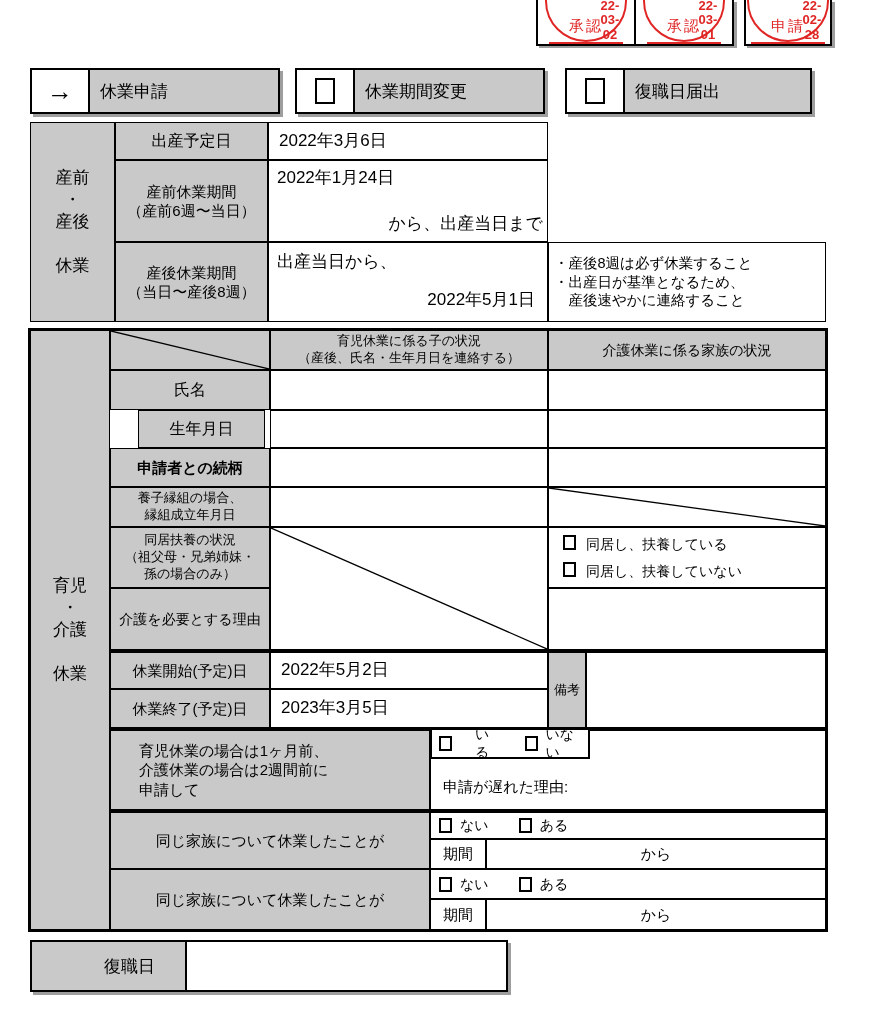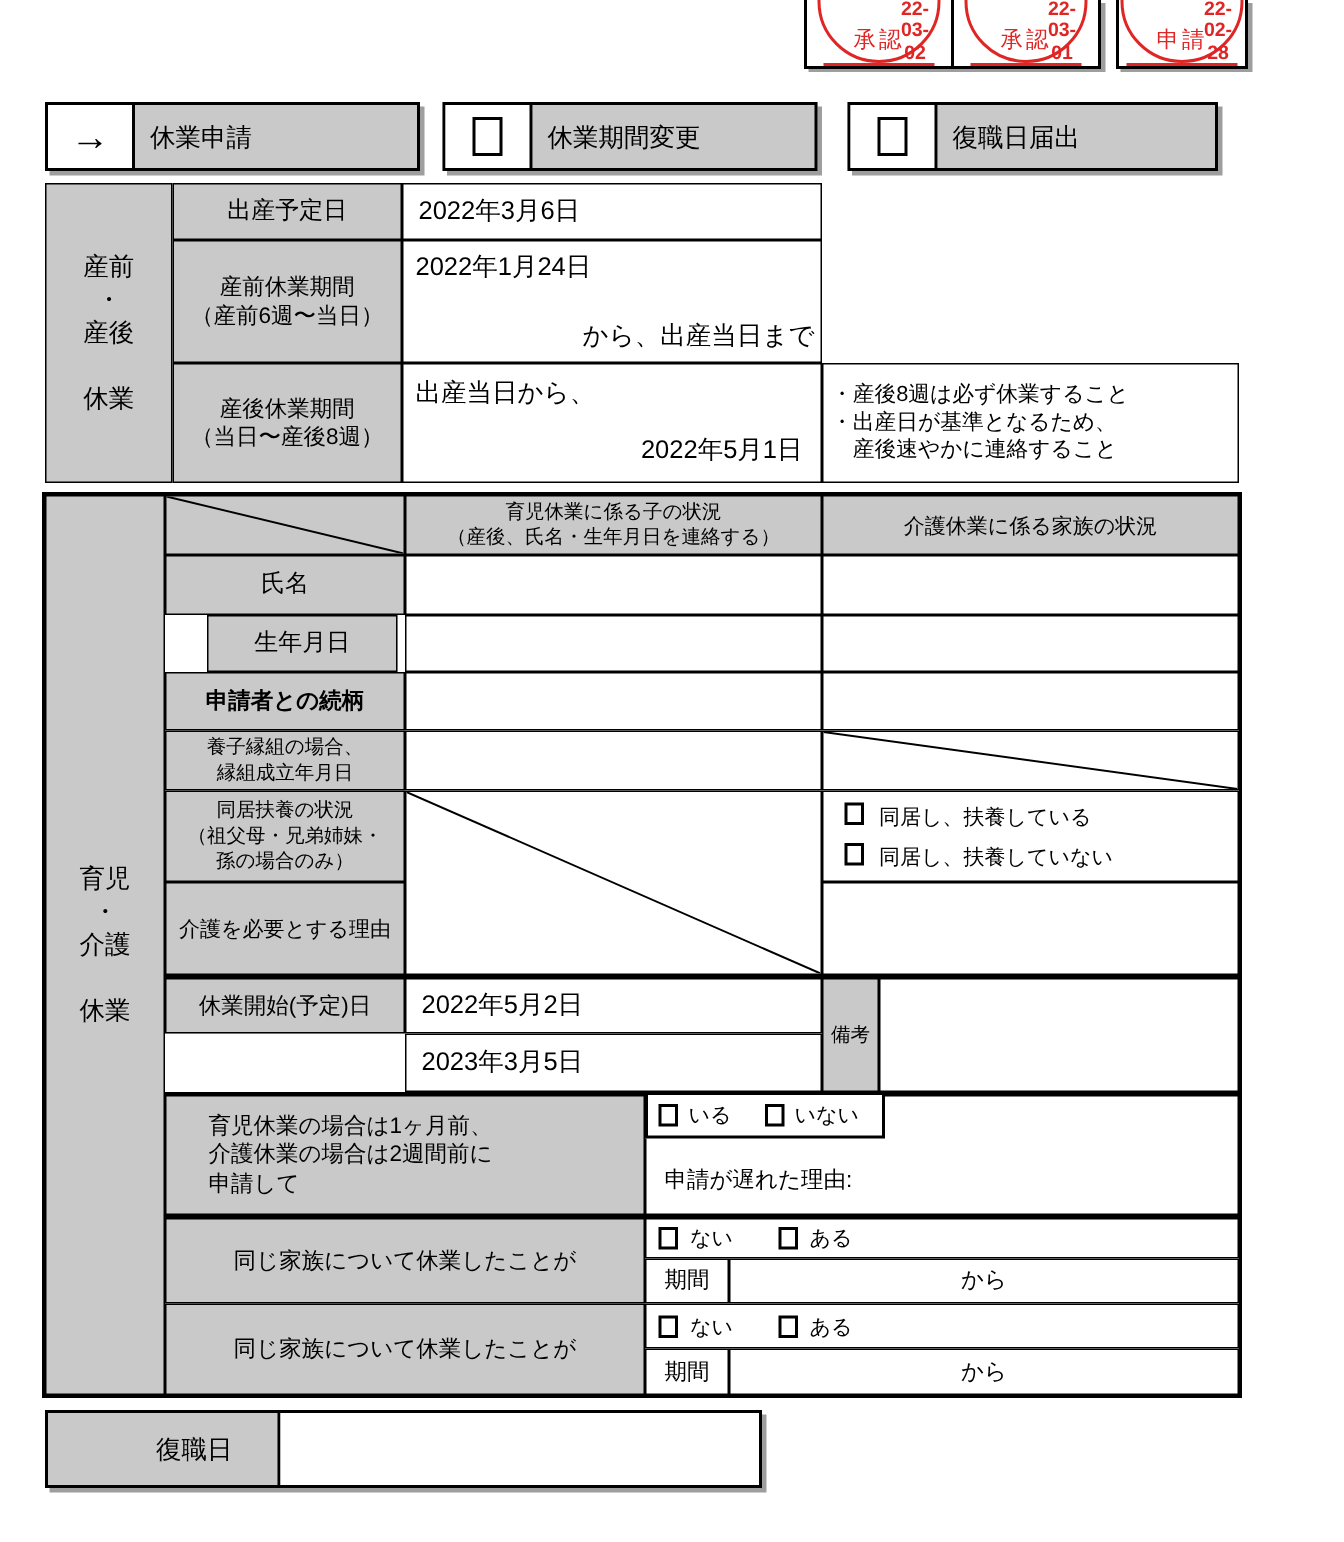--- a/index.html
+++ b/index.html
@@ -187,31 +187,32 @@
   </div>
 
   <div class="cell gray fs14" style="left:80px;top:258px;width:160px;height:62px;">介護を必要とする理由</div>
   <div class="cell" style="left:518px;top:258px;width:278px;height:62px;"></div>
 
   <div class="cell gray fs15 bt2" style="left:80px;top:320px;width:160px;height:39px;">休業開始(予定)日</div>
   <div class="cell left fs17 pl10 bt2" style="left:240px;top:320px;width:278px;height:39px;">2022年5月2日</div>
   <div class="cell gray fs13 bt2" style="left:518px;top:320px;width:38px;height:78px;">備考</div>
   <div class="cell bt2" style="left:556px;top:320px;width:240px;height:78px;"></div>
 
+  <div class="cell gray fs15" style="left:80px;top:359px;width:160px;height:39px;">休業終了(予定)日</div>
   <div class="cell left fs17 pl10" style="left:240px;top:359px;width:278px;height:39px;">2023年3月5日</div>
 
   <div class="cell gray fs15 bt2 left" style="left:80px;top:398px;width:320px;height:82px;padding-left:28px;">育児休業の場合は1ヶ月前、
 介護休業の場合は2週間前に
 申請して</div>
   <div class="cell bt2" style="left:400px;top:398px;width:396px;height:82px;">
     <span class="fs15" style="position:absolute;left:12px;top:46px;">申請が遅れた理由:</span>
   </div>
   <div style="position:absolute;left:400px;top:398px;width:160px;height:31px;border:2px solid #000;display:flex;align-items:center;padding-left:7px;background:#fff;">
     <span class="cb"></span>
-    <span class="fs14" style="margin-left:7px;">いる</span>
+    <span class="fs14" style="margin-left:23px;">いる</span>
     <span class="cb" style="margin-left:22px;"></span>
     <span class="fs14" style="margin-left:7px;">いない</span>
   </div>
 
   <div class="cell gray fs15 bt2" style="left:80px;top:480px;width:320px;height:59px;">同じ家族について休業したことが</div>
   <div class="cell left bt2" style="left:400px;top:480px;width:396px;height:29px;padding-left:8px;">
     <span class="cb"></span>
     <span class="fs14" style="margin-left:8px;">ない</span>
     <span class="cb" style="margin-left:30px;"></span>
     <span class="fs14" style="margin-left:8px;">ある</span>

